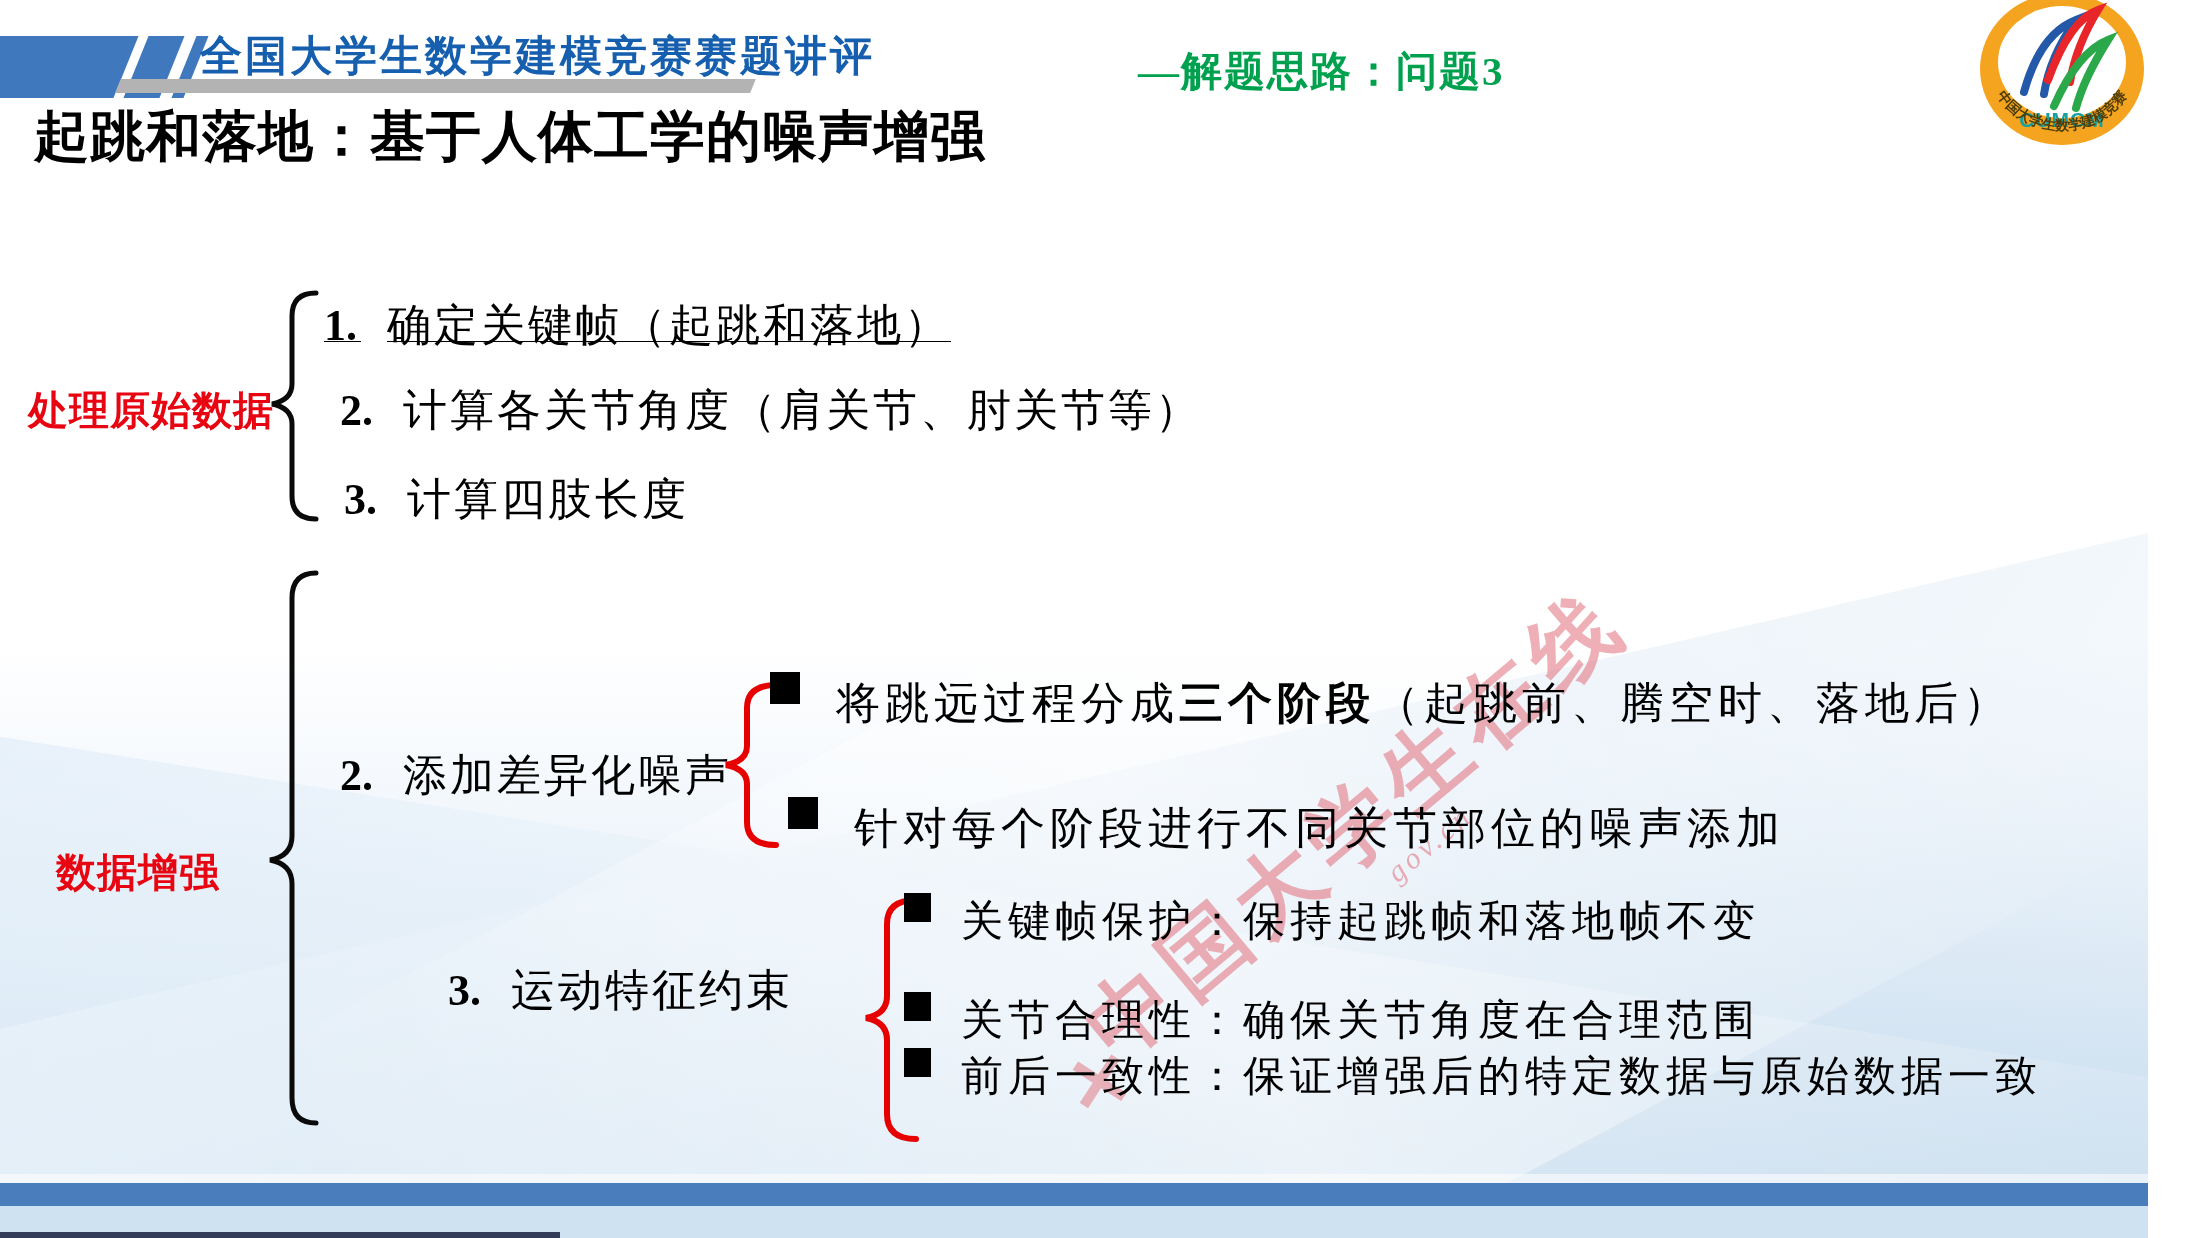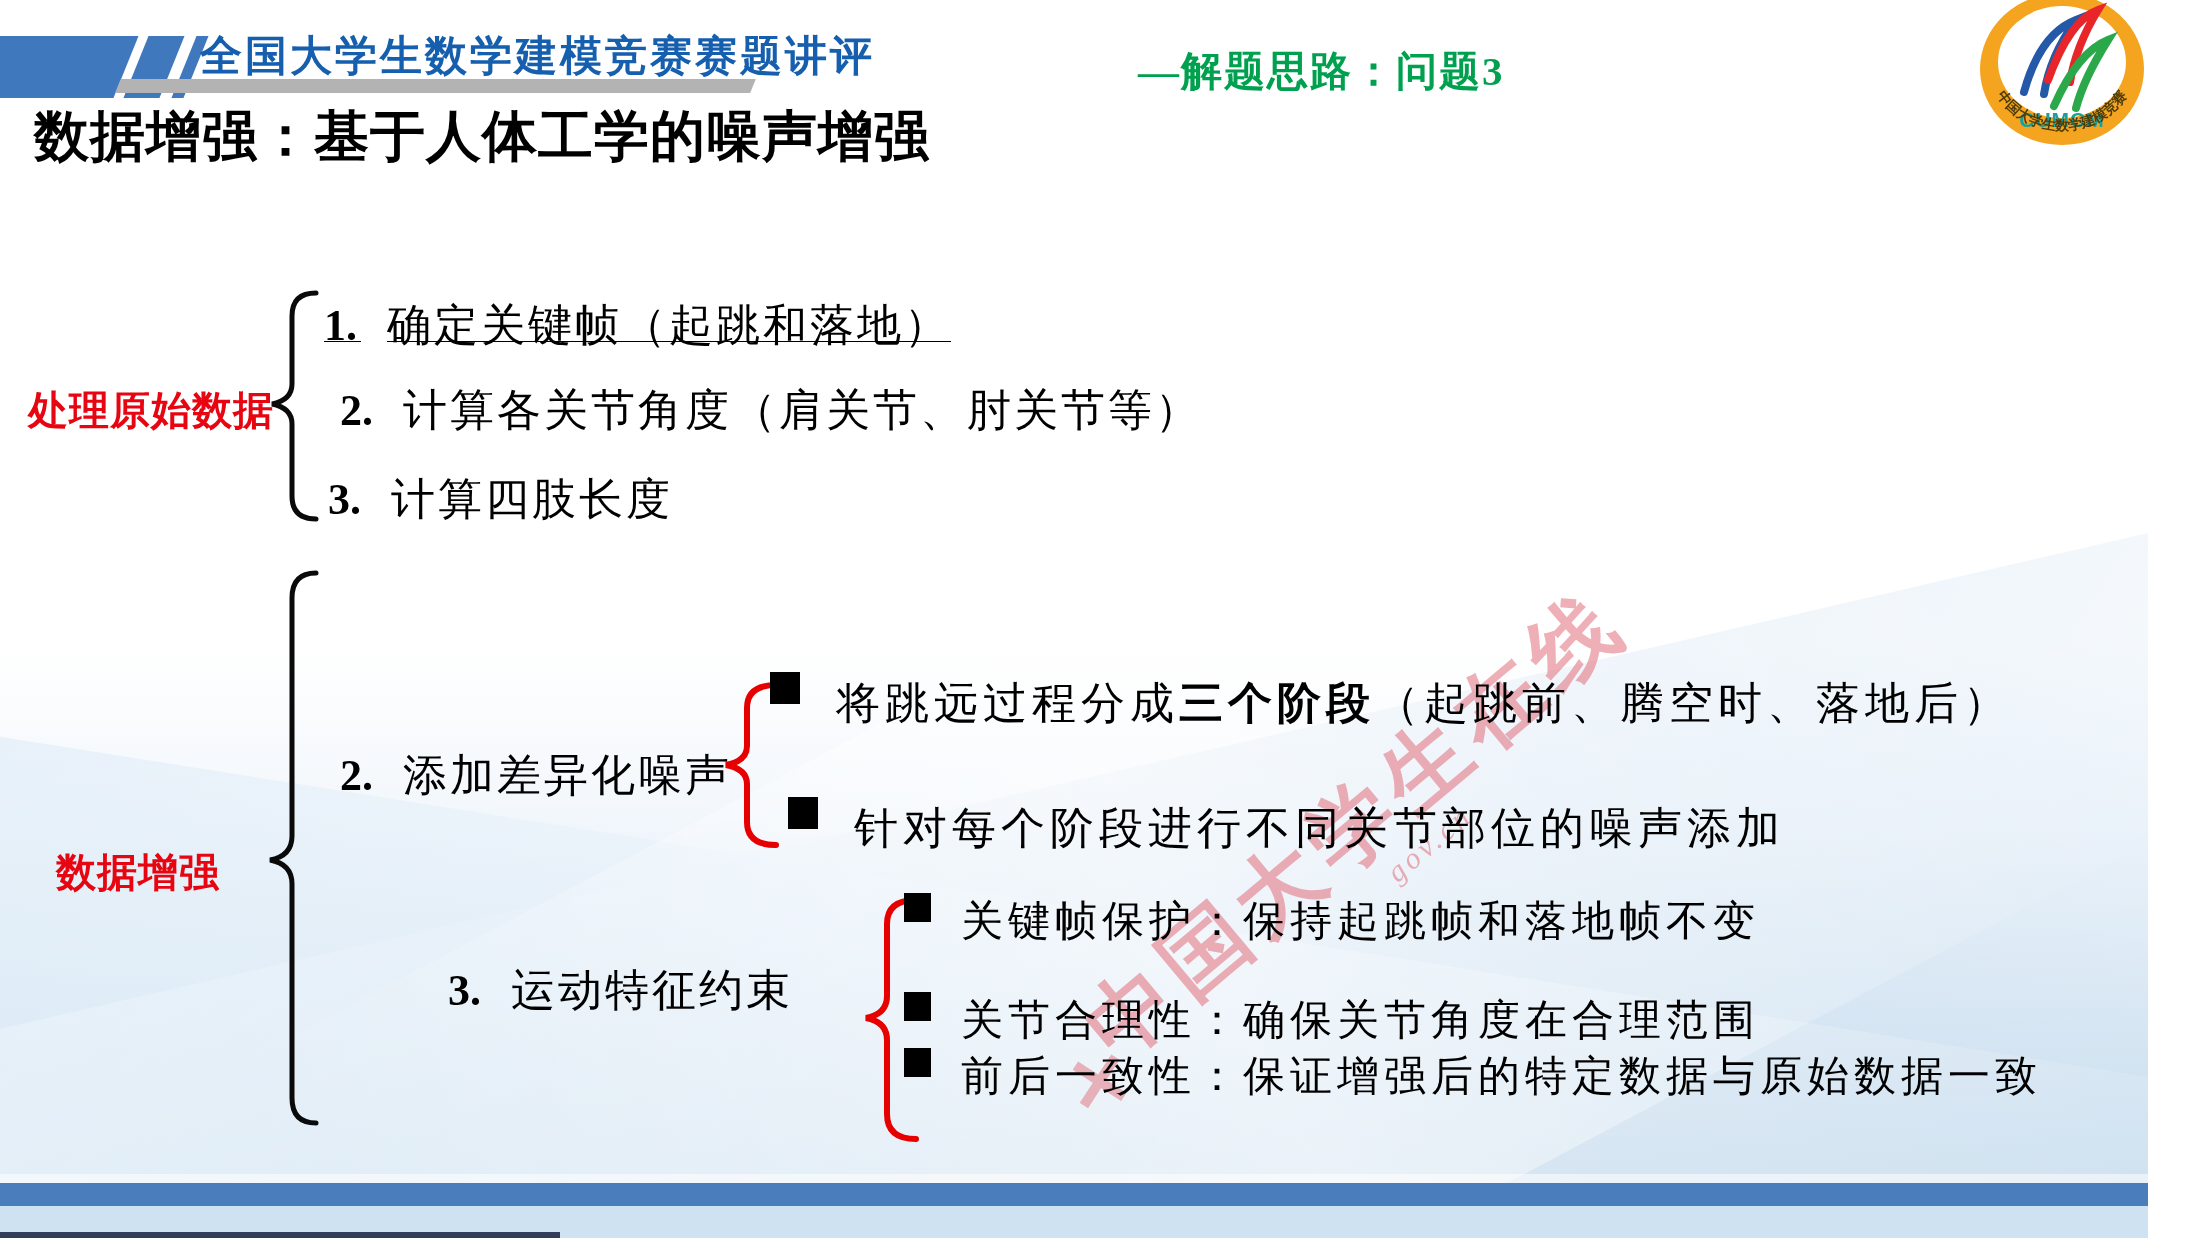--- a/index.html
+++ b/index.html
@@ -71,37 +71,37 @@
     <path d="M 46 98 Q 62 40 98 26 Q 72 62 66 100" fill="none" stroke="#2458a8" stroke-width="8" stroke-linecap="round"></path>
     <path d="M 70 86 Q 92 26 120 16 Q 98 52 92 88" fill="none" stroke="#e8262a" stroke-width="8" stroke-linecap="round"></path>
     <path d="M 76 112 Q 100 58 130 46 Q 106 84 98 114" fill="none" stroke="#2ba84a" stroke-width="8" stroke-linecap="round"></path>
     <text x="84" y="133" text-anchor="middle" font-family="Liberation Sans, sans-serif" font-size="21" font-weight="bold" fill="#17a09d" letter-spacing="1">CUMCM</text>
     <path id="ringArc" d="M 12 84 A 74 68 0 0 0 156 84" fill="none"></path>
     <text font-size="14" font-weight="bold" fill="#4d3c08">
       <textPath href="#ringArc" startOffset="50%" text-anchor="middle">中国大学生数学建模竞赛</textPath>
     </text>
   </svg>
 
-  <div class="abs page-title nowrap">数据增强：基于人体工学的噪声增强</div>
+  <div class="abs page-title nowrap">起跳和落地：基于人体工学的噪声增强</div>
 
   <div class="abs red-label nowrap" style="left:28px;top:383px;z-index:3;">处理原始数据</div>
 
   <svg class="brace" style="left:252px;top:288px;" width="76" height="236" viewBox="0 0 76 236">
     <path d="M 64 5 Q 40 5 40 28 L 40 96 Q 40 112 20 116 Q 40 120 40 136 L 40 208 Q 40 231 64 231" fill="none" stroke="#0a0a0a" stroke-width="5" stroke-linecap="round"></path>
   </svg>
 
   <div class="row" style="left:324px;top:296px;text-decoration:underline;">
     <span class="item-num">1.</span>
     <span class="item-text" style="margin-left:26px;">确定关键帧（起跳和落地）</span>
   </div>
   <div class="row" style="left:340px;top:381px;">
     <span class="item-num">2.</span>
     <span class="item-text" style="margin-left:26px;">计算各关节角度（肩关节、肘关节等）</span>
   </div>
-  <div class="row" style="left:328px;top:470px;">
+  <div class="row" style="left:344px;top:470px;">
     <span class="item-num">3.</span>
     <span class="item-text" style="margin-left:26px;">计算四肢长度</span>
   </div>
 
   <div class="abs red-label nowrap" style="left:56px;top:845px;z-index:3;">数据增强</div>
 
   <svg class="brace" style="left:252px;top:568px;" width="76" height="560" viewBox="0 0 76 560">
     <path d="M 64 5 Q 40 5 40 30 L 40 268 Q 40 288 18 292 Q 40 296 40 316 L 40 530 Q 40 555 64 555" fill="none" stroke="#0a0a0a" stroke-width="5" stroke-linecap="round"></path>
   </svg>
 

